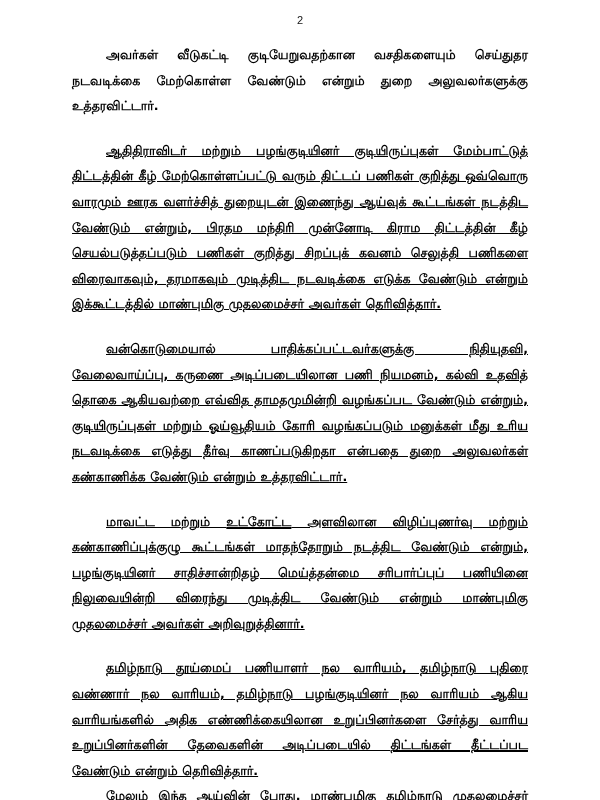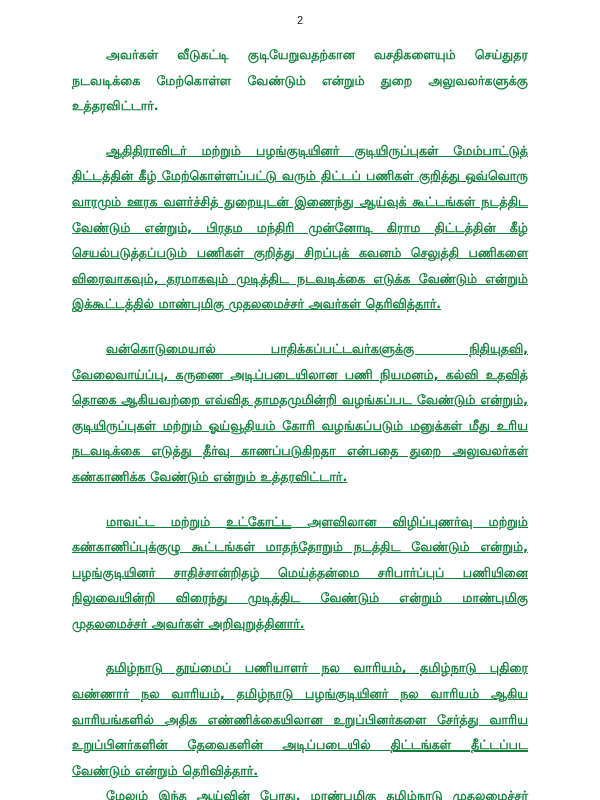--- a/index.html
+++ b/index.html
@@ -43,21 +43,21 @@
   }
 
   p.para {
     margin: 0 0 0 0;
     text-indent: 34px;
     text-align: justify;
     text-justify: inter-word;
     font-family: "DejaVu Sans", "Liberation Sans", sans-serif;
     font-size: 12.6px;
     line-height: 25.6px;
-    color: #15803d;
+    color: #000000;
     font-weight: 600;
     word-spacing: 0.02em;
     -webkit-font-smoothing: none;
   }
 
   p.para.gap-before {
     margin-top: 19px;
     text-decoration: underline;
   }
 

